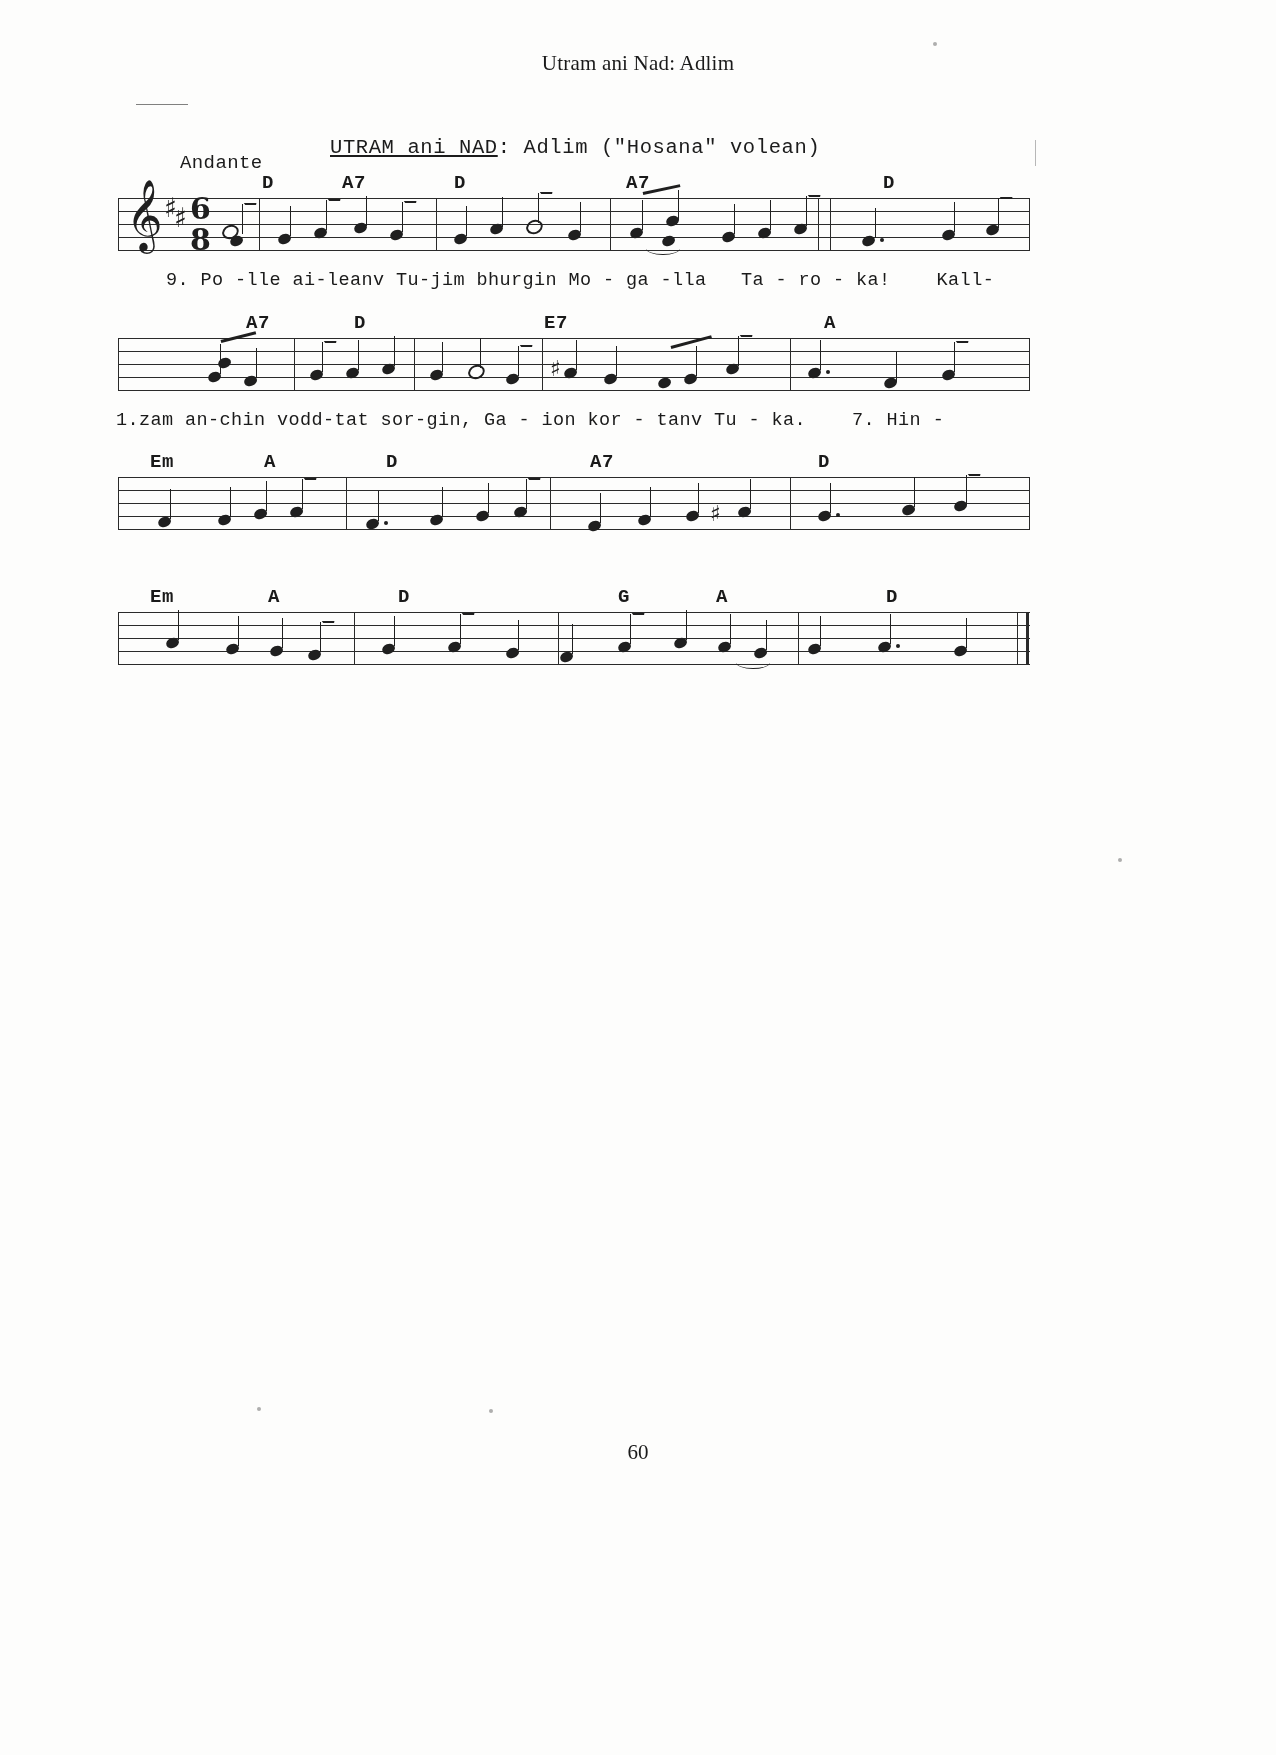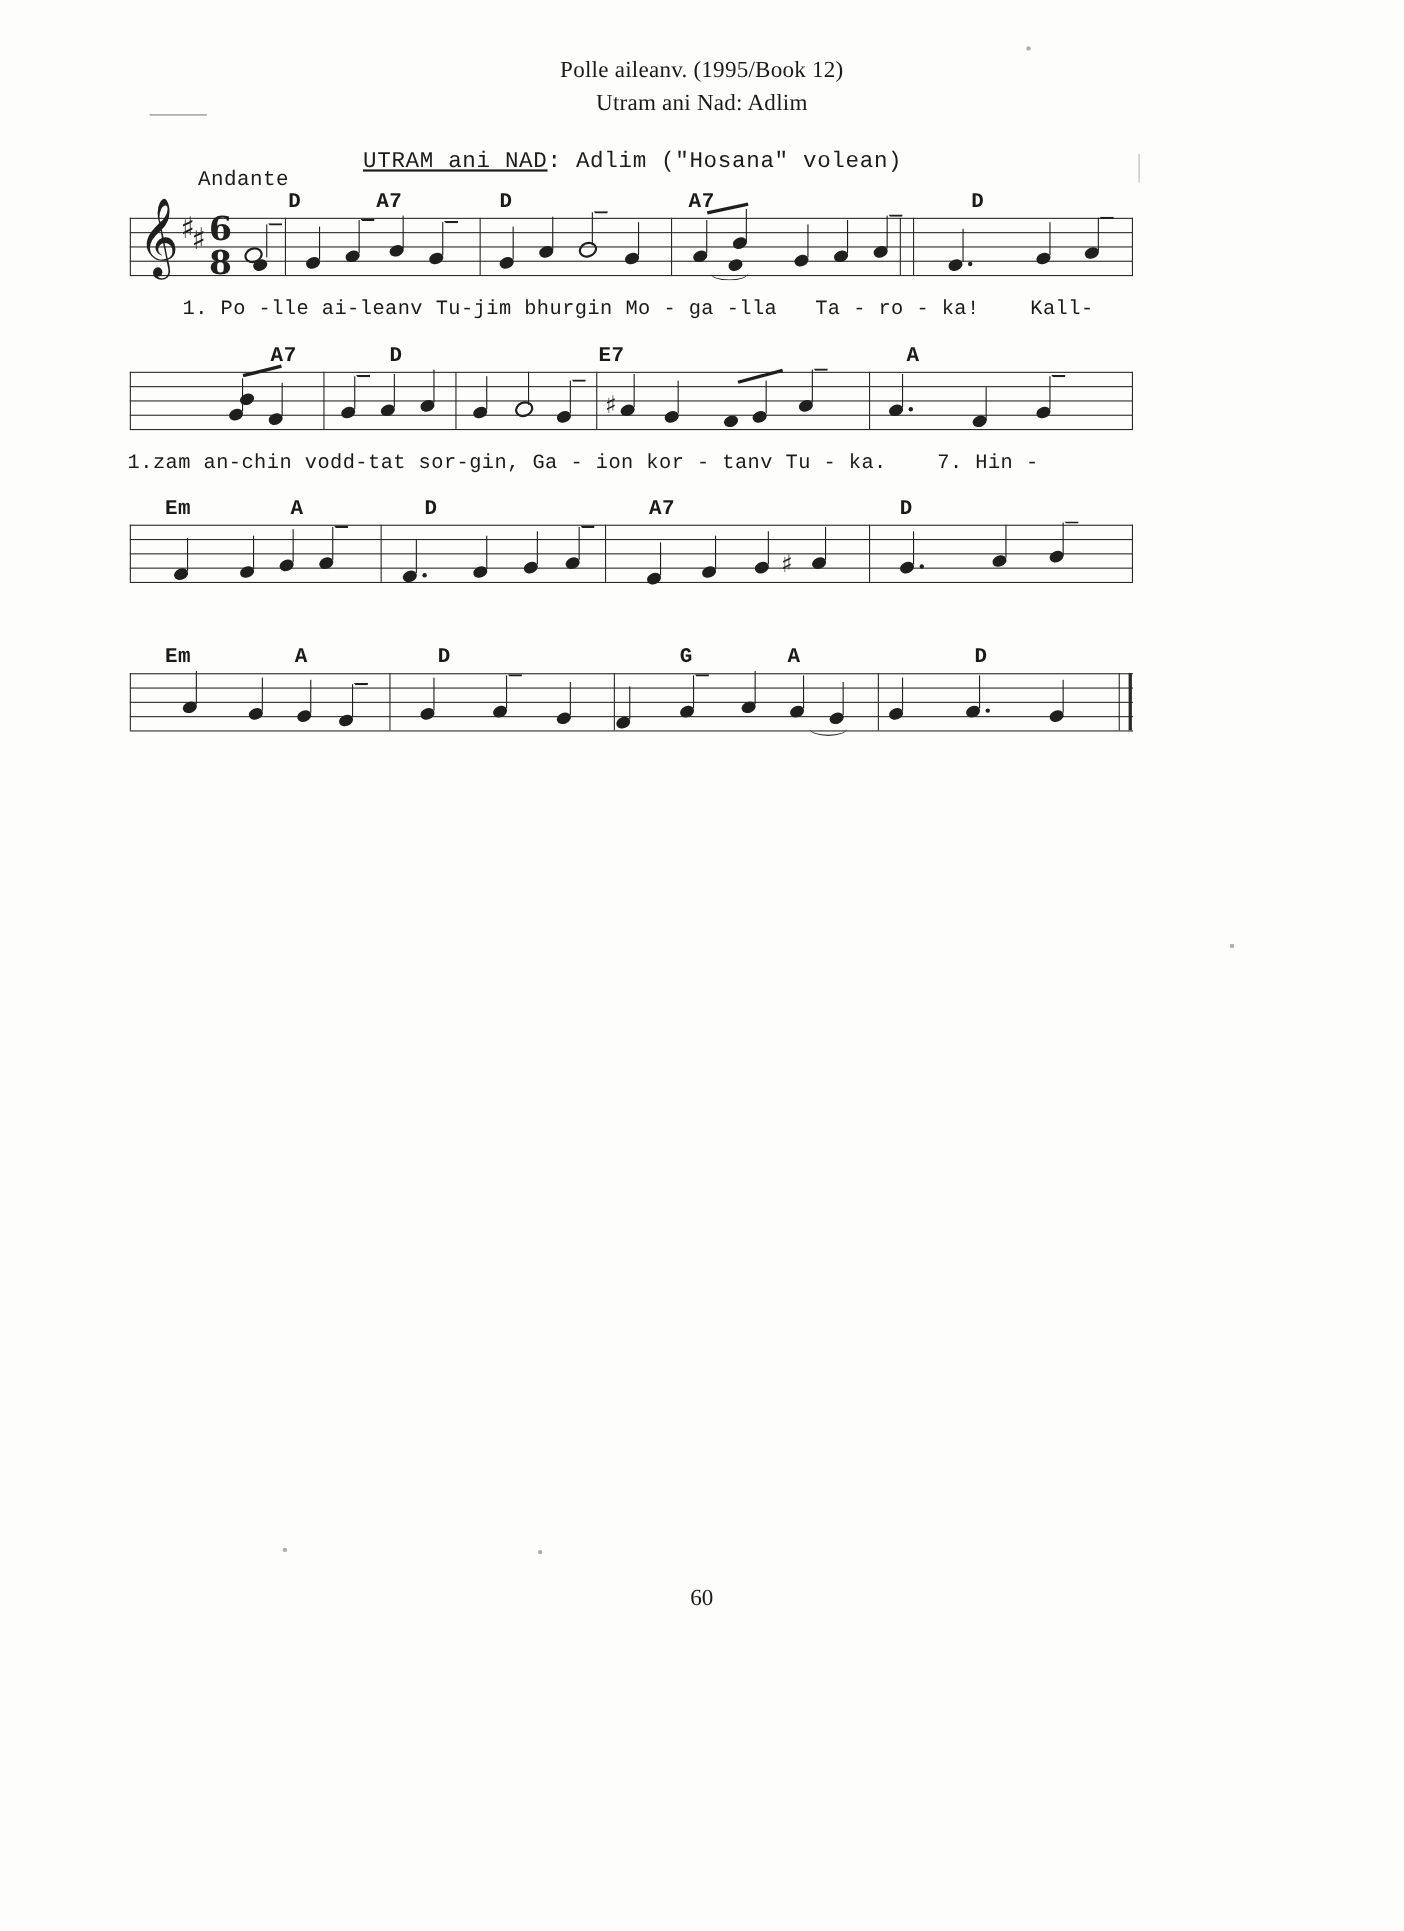--- a/index.html
+++ b/index.html
@@ -248,21 +248,20 @@
     font-size: 21px;
     color: #1a1a1a;
   }
 </style>
 </head>
 <body>
 
 <div class="page">
 
   <div class="header">
-    <div class="line1">Polle aileanv. (1995/Book 12)</div>
     <div class="line2">Utram ani Nad: Adlim</div>
   </div>
 
   <div class="dash-mark"></div>
   <div class="tick-mark"></div>
   <div class="speck" style="left:933px;top:42px;width:4px;height:4px;"></div>
   <div class="speck" style="left:1118px;top:858px;width:4px;height:4px;"></div>
   <div class="speck" style="left:257px;top:1407px;width:4px;height:4px;"></div>
   <div class="speck" style="left:489px;top:1409px;width:4px;height:4px;"></div>
 
@@ -358,21 +357,21 @@
       <div class="stem" style="left:757px;top:10px;"></div>
 
       <div class="note" style="left:824px;top:32px;"></div>
       <div class="stem" style="left:836px;top:4px;"></div>
 
       <div class="note" style="left:868px;top:27px;"></div>
       <div class="stem" style="left:880px;top:0px;"></div>
       <div class="flag" style="left:880px;top:-1px;"></div>
     </div>
 
-    <div class="lyrics" style="top:72px;left:48px;">1. Po -lle ai-leanv Tu-jim bhurgin Mo - ga -lla   Ta - ro - ka!    Kall-</div>
+    <div class="lyrics" style="top:72px;left:48px;">9. Po -lle ai-leanv Tu-jim bhurgin Mo - ga -lla   Ta - ro - ka!    Kall-</div>
   </div>
 
   <div class="system" style="top:338px;">
     <div class="chord" style="left:128px;top:-26px;">A7</div>
     <div class="chord" style="left:236px;top:-26px;">D</div>
     <div class="chord" style="left:426px;top:-26px;text-align:center;">E7</div>
     <div class="chord" style="left:706px;top:-26px;">A</div>
 
     <div class="staff">
       <div class="sl l1"></div>

